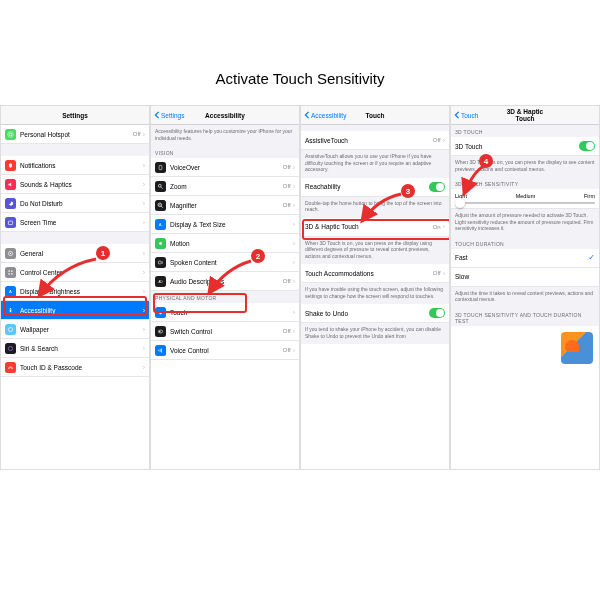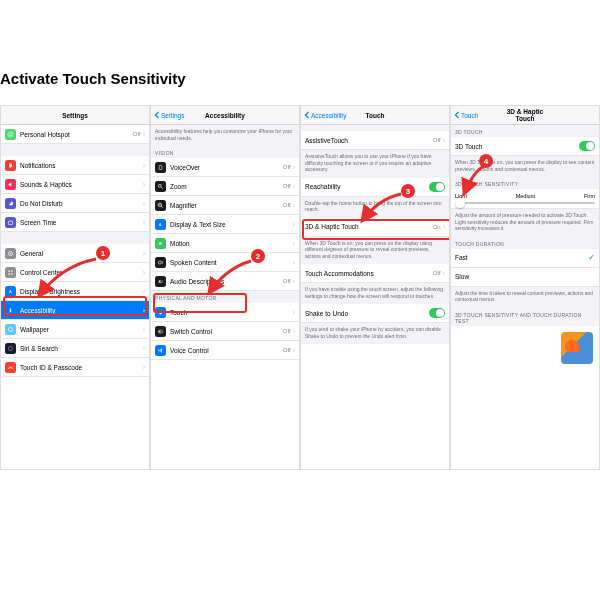--- a/index.html
+++ b/index.html
@@ -1,16 +1,16 @@
 <!DOCTYPE html>
 <html><head>
 <meta charset="utf-8">
 <style>
 body{margin:0;font-family:-apple-system,Helvetica,Arial,sans-serif;background:#fff;width:600px;height:600px;overflow:hidden}
-.title{font-size:15px;font-weight:700;padding:70px 0 18px}
+.title{text-align:center;font-size:15px;font-weight:400;padding:70px 0 18px}
 .panels{display:flex;width:600px;height:365px}
 .panel{flex:1;border:1px solid #ddd;font-size:6px;background:#fff;display:flex;flex-direction:column;overflow:hidden;position:relative}
 .hdr{display:flex;align-items:center;height:18px;border-bottom:1px solid #d1d1d6;background:#f7f7f7;padding:0 3px;font-size:6.5px}
 .back{color:#007aff;display:flex;align-items:center;gap:1px;flex:1}
 .back svg{width:6px;height:8px}
 .hdr-title{flex:1;text-align:center;font-weight:600}
 .hdr-sp{flex:1}
 .cell{display:flex;align-items:center;height:18px;border-bottom:1px solid #e5e5ea;padding:0 4px;background:#fff}
 .cell.sel{background:#007aff;color:#fff}
 .ico{width:11px;height:11px;border-radius:2.5px;margin-right:4px;display:flex;align-items:center;justify-content:center;flex-shrink:0}

